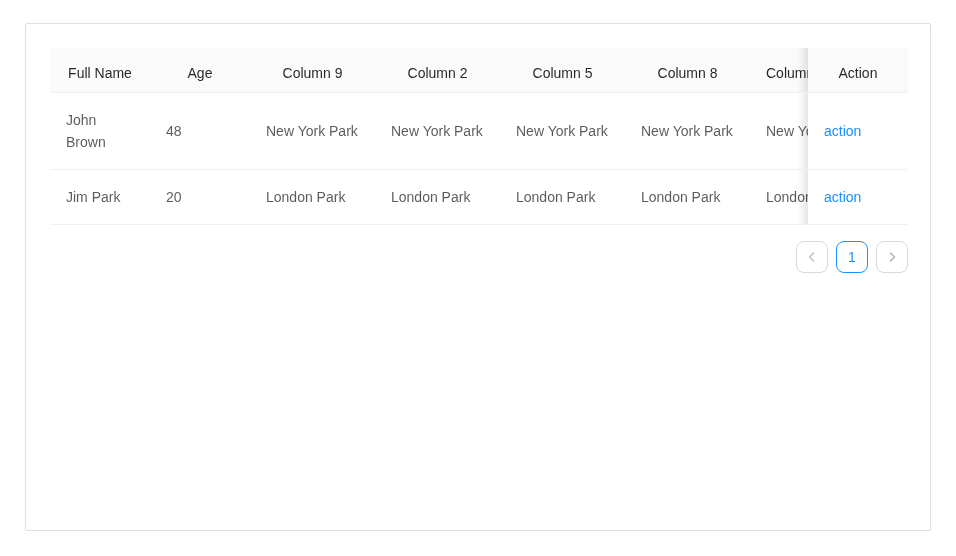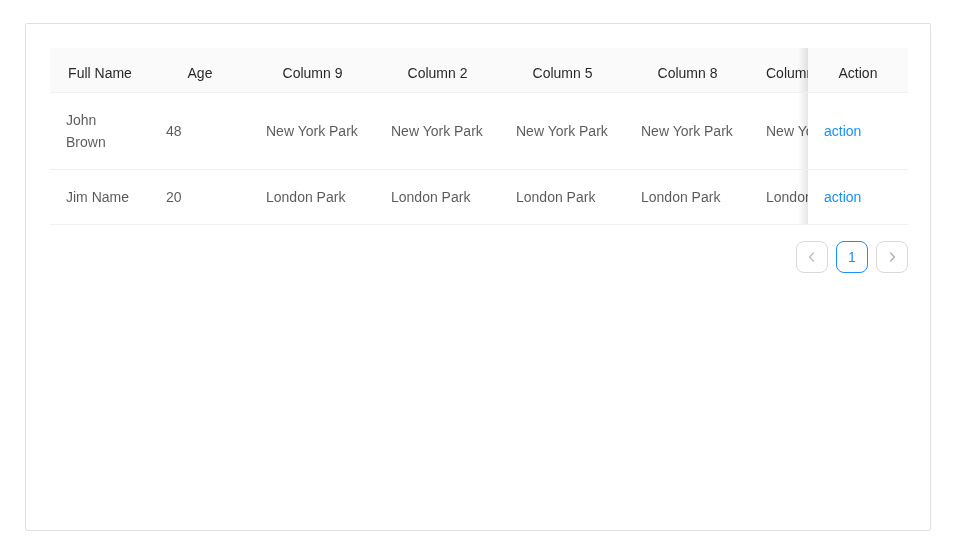--- a/index.html
+++ b/index.html
@@ -132,21 +132,21 @@
           <td>New York Park</td>
           <td>New York Park</td>
           <td>New York Park</td>
           <td>New York Park</td>
           <td>New York Park</td>
           <td class="fixed">
             <a class="action-link">action</a>
           </td>
         </tr>
         <tr>
-          <td class="wrap">Jim Name</td>
+          <td class="wrap">Jim Park</td>
           <td>20</td>
           <td>London Park</td>
           <td>London Park</td>
           <td>London Park</td>
           <td>London Park</td>
           <td>London Park</td>
           <td class="fixed">
             <a class="action-link">action</a>
           </td>
         </tr>

